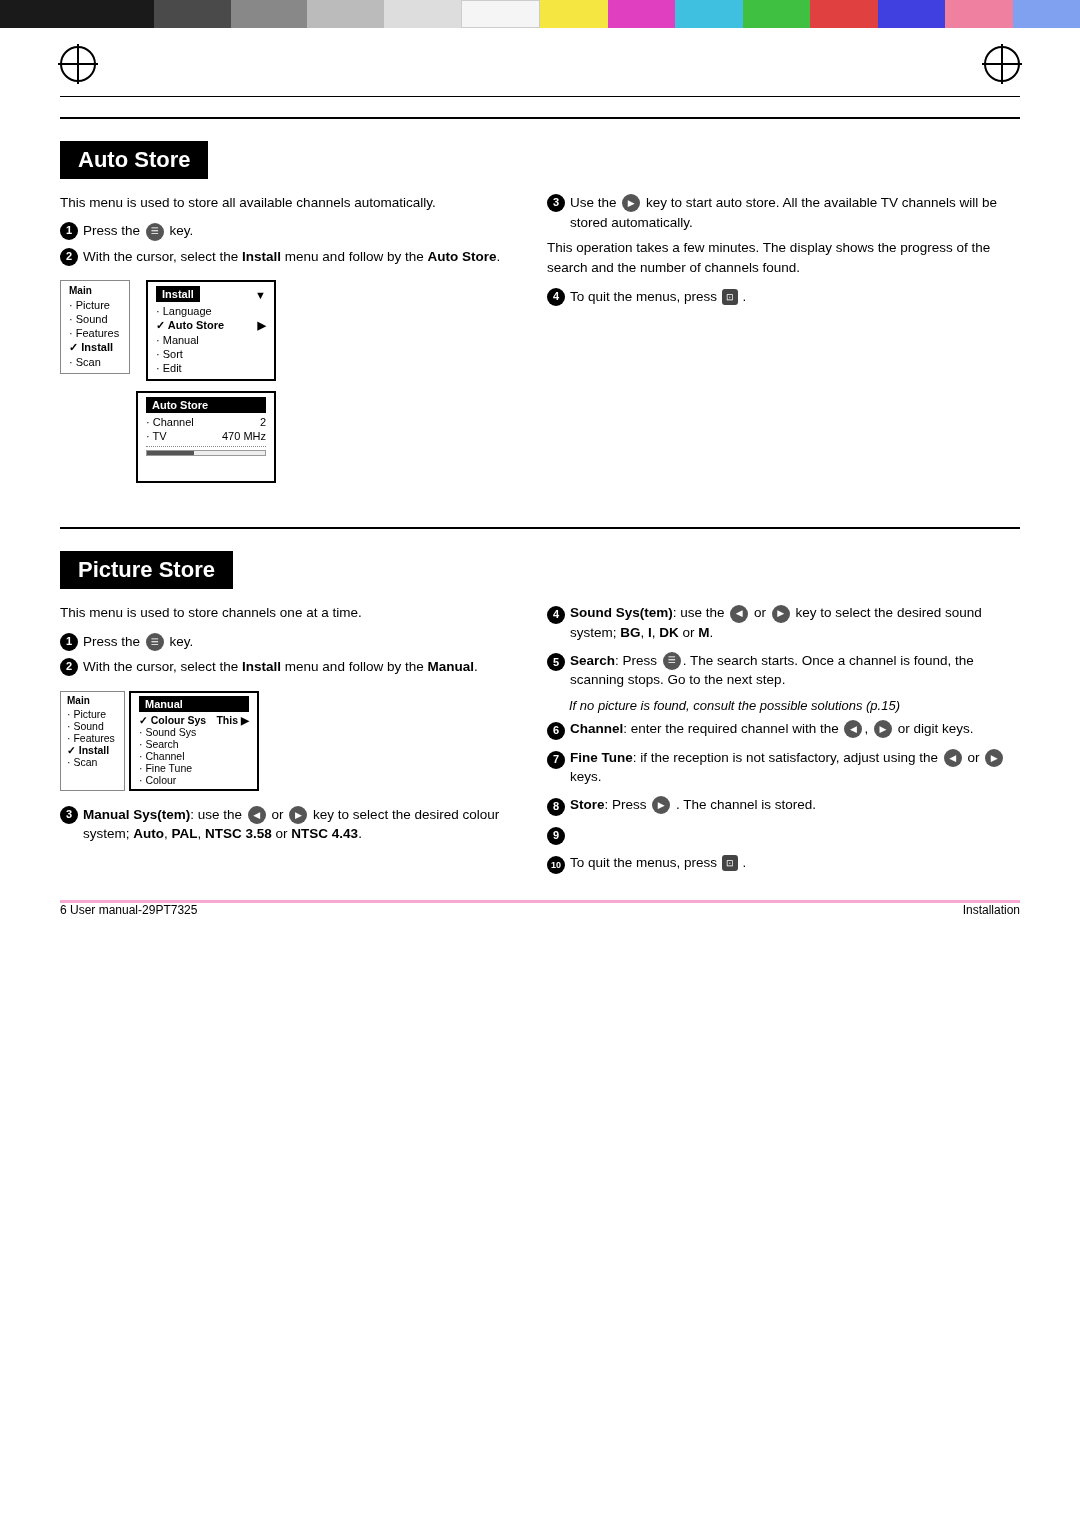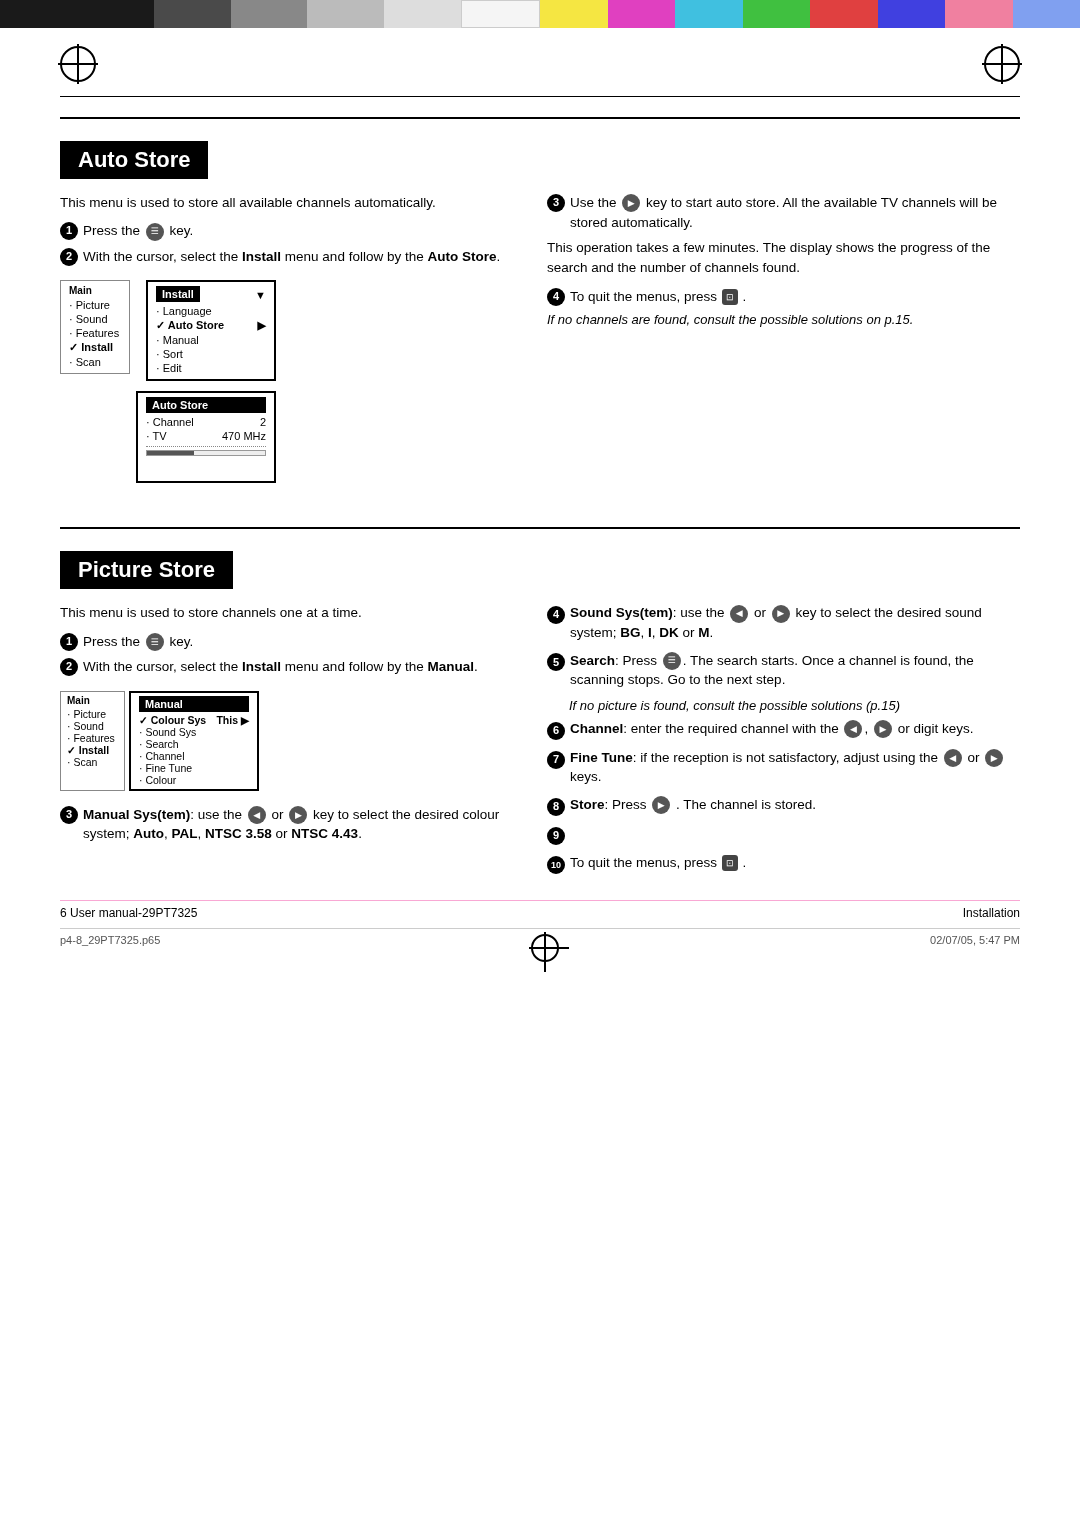--- a/index.html
+++ b/index.html
@@ -249,23 +249,22 @@
     .progress-bar-fill {
       height: 100%;
       background: #555;
       width: 40%;
     }
 
     
     .page-footer {
       display: flex;
       justify-content: space-between;
-      border-top: 1px solid #f9a8d4;
+      border-top: 3px solid #f9a8d4;
       margin-top: 18px;
-      padding-top: 5px;
       font-size: 12px;
     }
     .page-footer-bottom {
       display: flex;
       justify-content: space-between;
       border-top: 1px solid #ccc;
       margin-top: 8px;
       padding-top: 5px;
       font-size: 11px;
       color: #555;
@@ -444,21 +443,20 @@
         <div class="step-item">
           <span class="step-circle">3</span>
           <span class="step-text">Use the <span class="key-icon">▶</span> key to start auto store. All the available TV channels will be stored automatically.</span>
         </div>
         <p class="desc-text">This operation takes a few minutes. The display shows the progress of the search and the number of channels found.</p>
 
         <div class="step-item">
           <span class="step-circle">4</span>
           <span class="step-text">To quit the menus, press <span class="key-icon-sm">⊡</span> .</span>
         </div>
-        <p class="italic-note">If no channels are found, consult the possible solutions on p.15.</p>
       </div>
     </div>
   </div>
 
   <div style="margin-top: 30px;">
     <hr class="section-divider">
     <div class="section-title">Picture Store</div>
 
     <div class="two-col">
 
@@ -544,21 +542,14 @@
         </div>
       </div>
     </div>
   </div>
 
   <div class="page-footer">
     <span>6    User manual-29PT7325</span>
     <span>Installation</span>
   </div>
 
-  <div class="page-footer-bottom">
-    <span>p4-8_29PT7325.p65</span>
-    <div>
-      <div class="crosshair" style="width:28px;height:28px;"></div>
-    </div>
-    <span>02/07/05, 5:47 PM</span>
-  </div>
 
 </div>
 
 </body></html>

